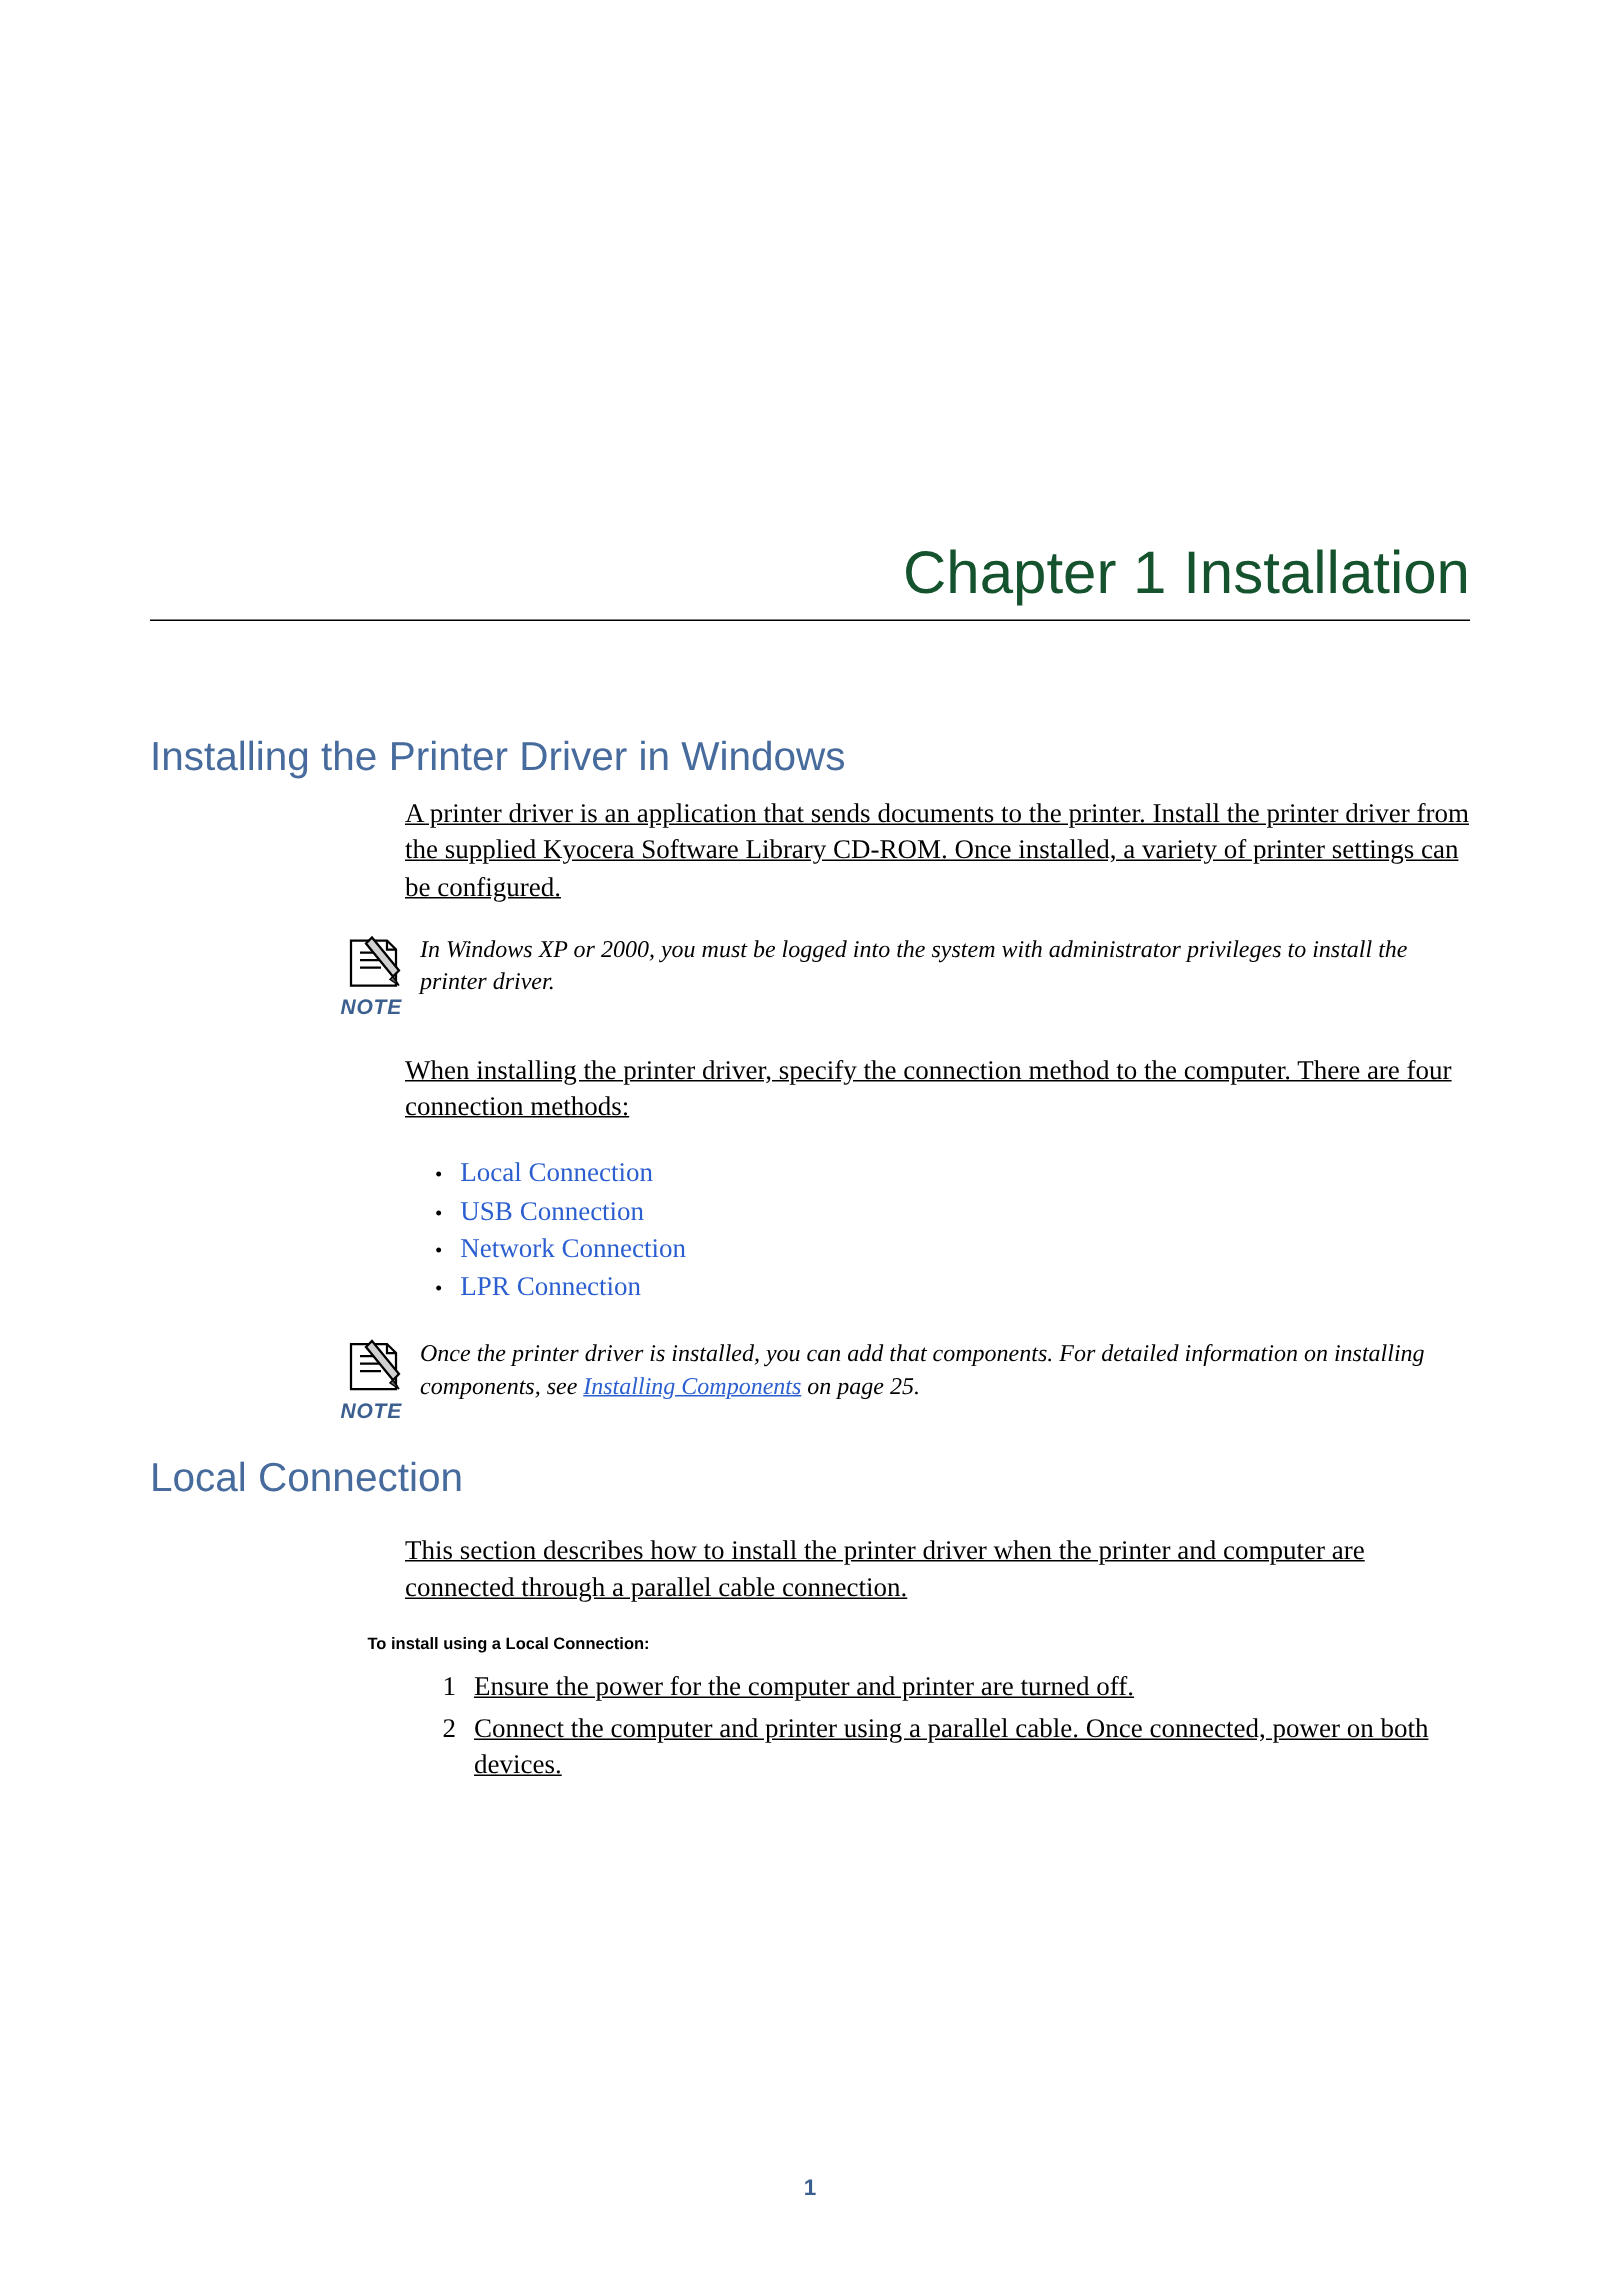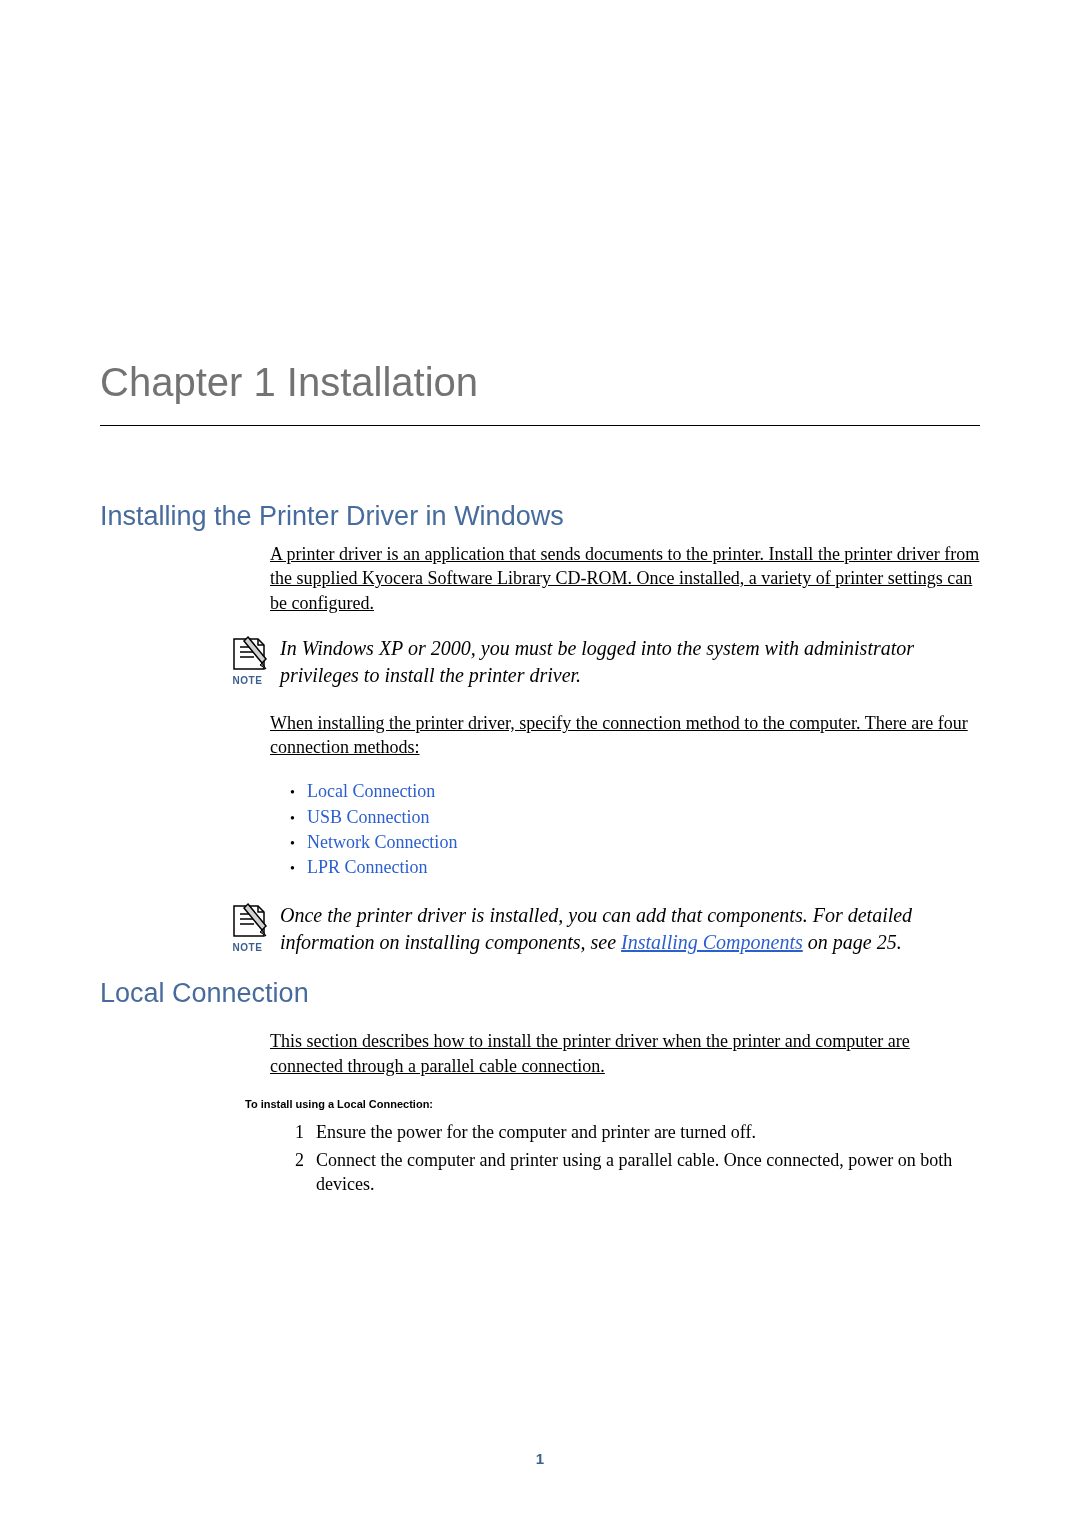--- a/index.html
+++ b/index.html
@@ -15,24 +15,24 @@
       position: relative;
       padding: 0;
     }
     .page {
       padding: 360px 100px 0 100px;
     }
     .chapter-title {
       font-family: Arial, Helvetica, sans-serif;
       font-size: 40px;
       font-weight: 400;
-      color: #737373;
-      text-align: left;
+      color: #14532d;
+      text-align: right;
       border-bottom: 1.5px solid #000;
-      padding-bottom: 20px;
+      padding-bottom: 8px;
       margin-bottom: 75px;
     }
     .section-title {
       font-family: Arial, Helvetica, sans-serif;
       font-size: 27px;
       font-weight: 400;
       color: #466b9c;
       margin-bottom: 10px;
     }
     .subsection-title {
@@ -58,29 +58,30 @@
     }
     .note-icon-wrap {
       display: flex;
       flex-direction: column;
       align-items: center;
       margin-right: 10px;
       width: 45px;
     }
     .note-label {
       font-family: Arial, Helvetica, sans-serif;
-      font-size: 10px;
+      font-size: 14px;
       font-weight: bold;
       color: #3b5f8f;
       letter-spacing: 0.5px;
       margin-top: 2px;
+      font-style: italic;
     }
     .note-text {
       font-style: italic;
-      font-size: 20px;
+      font-size: 16px;
       color: #000;
       line-height: 1.35;
       flex: 1;
     }
     .bullet-list {
       margin-left: 190px;
       margin-bottom: 22px;
     }
     .bullet-item {
       font-size: 18px;
@@ -116,20 +117,21 @@
       margin-bottom: 4px;
     }
     .num-marker {
       width: 24px;
       flex-shrink: 0;
       text-align: right;
       margin-right: 12px;
     }
     .num-content {
       flex: 1;
+      text-decoration: underline;
     }
     .page-number {
       position: absolute;
       bottom: 60px;
       left: 0;
       width: 100%;
       text-align: center;
       font-family: Arial, Helvetica, sans-serif;
       font-size: 15px;
       font-weight: bold;

